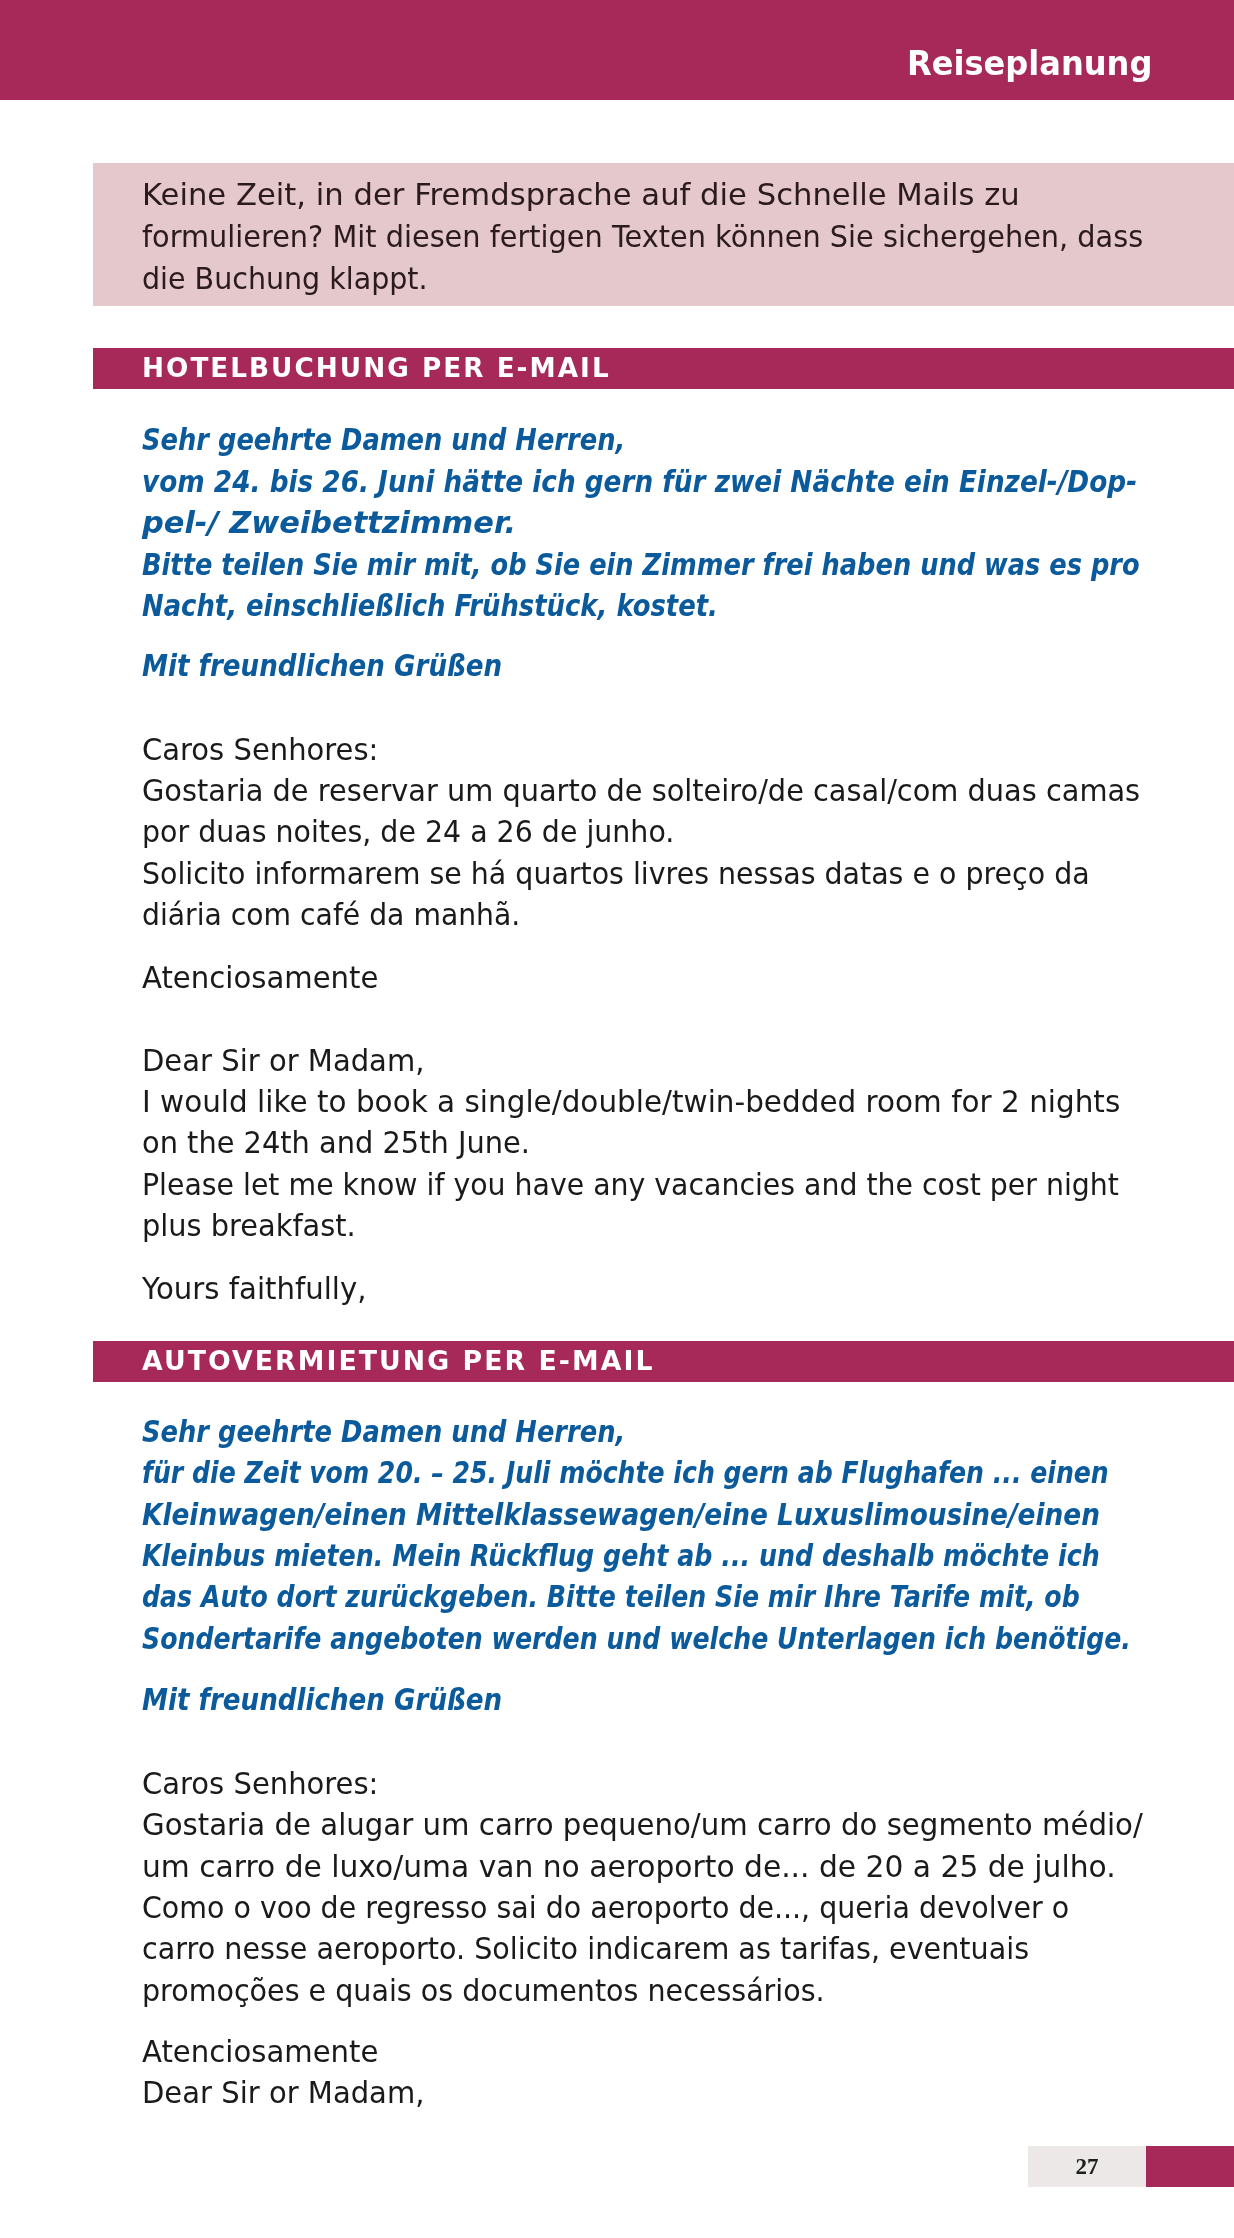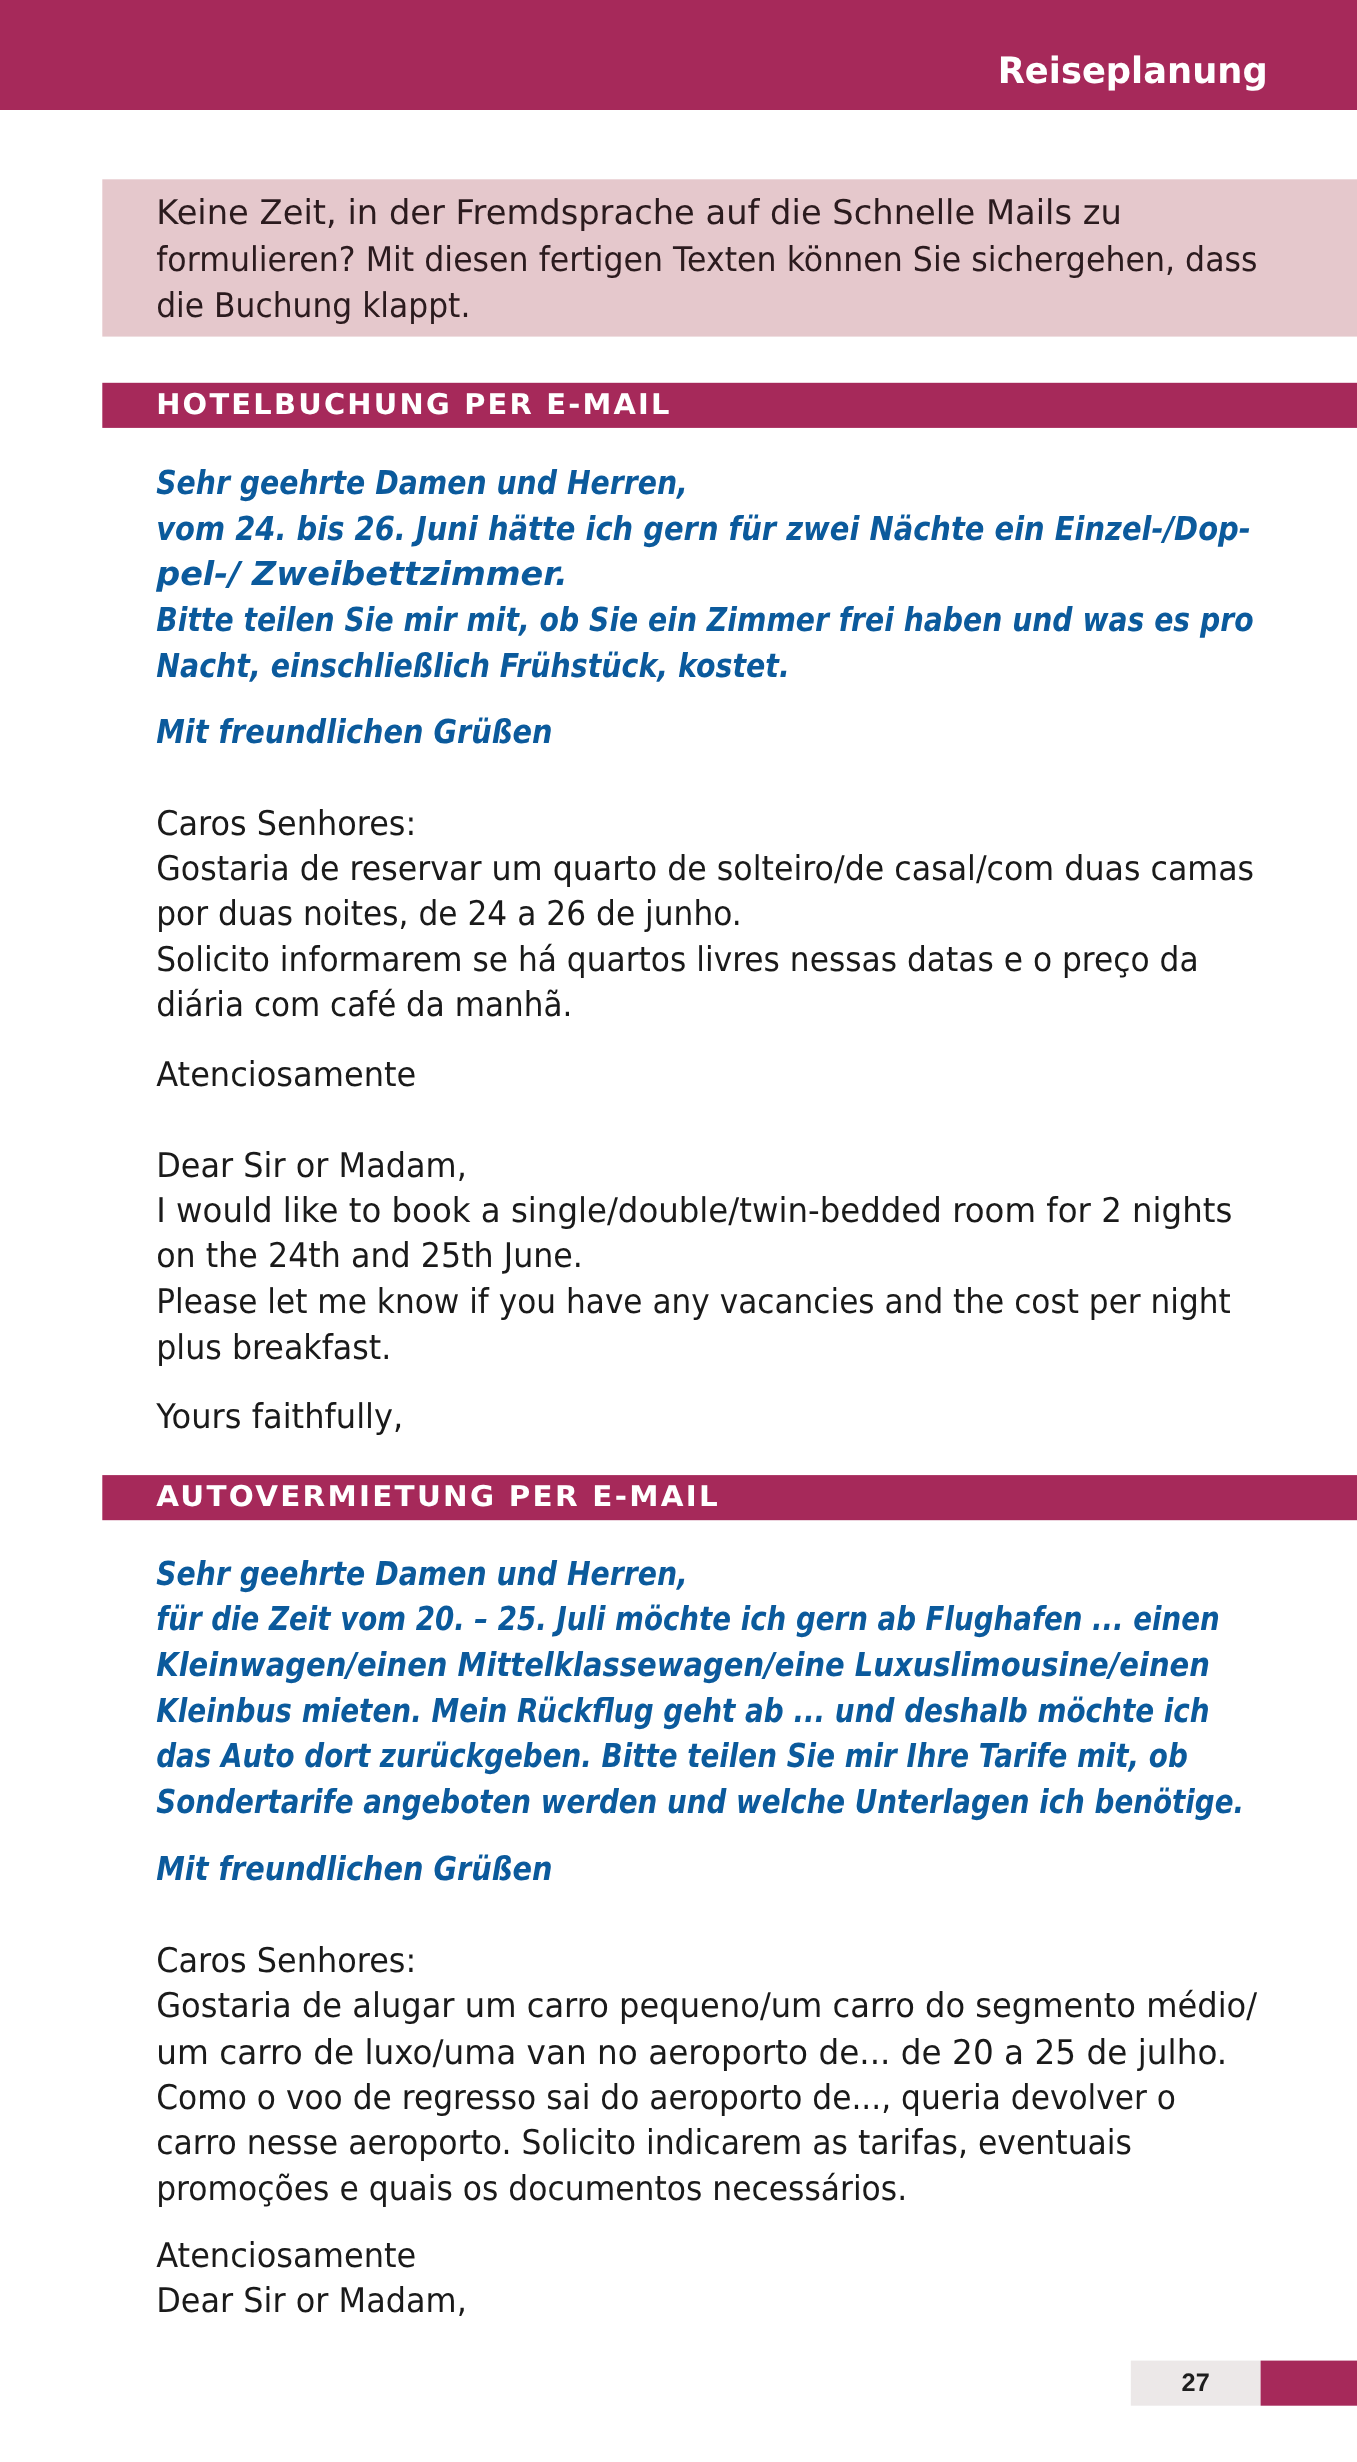--- a/index.html
+++ b/index.html
@@ -37,21 +37,21 @@
     transform-origin: left bottom; line-height: 40px; height: 40px;
   }
   .intro { font-size: 31px; color: #2b1b1e; font-family: "DejaVu Sans", sans-serif; }
   .de { font-size: 30px; color: #0b5a9c; font-weight: bold; font-style: italic; font-family: "DejaVu Sans", sans-serif; }
   .pt, .en { font-size: 31px; color: #1a1a1a; font-family: "DejaVu Sans", sans-serif; }
   .footer-box {
     position: absolute; left: 1028px; top: 2146px; width: 118px; height: 41px;
     background: #ece8e8; display: flex; align-items: center; justify-content: center;
   }
   .footer-num {
-    font-family: Liberation Sans, sans-serif; font-weight: bold; font-size: 23px; color: #1e1e1e; text-align: right;
+    font-family: Liberation Serif, serif; font-weight: bold; font-size: 23px; color: #1e1e1e; text-align: right;
   }
   .footer-bar {
     position: absolute; left: 1146px; top: 2146px; width: 88px; height: 41px;
     background: #a6295a;
   }
 </style>
 </head>
 <body>
 
 <div class="header-bar"></div>

